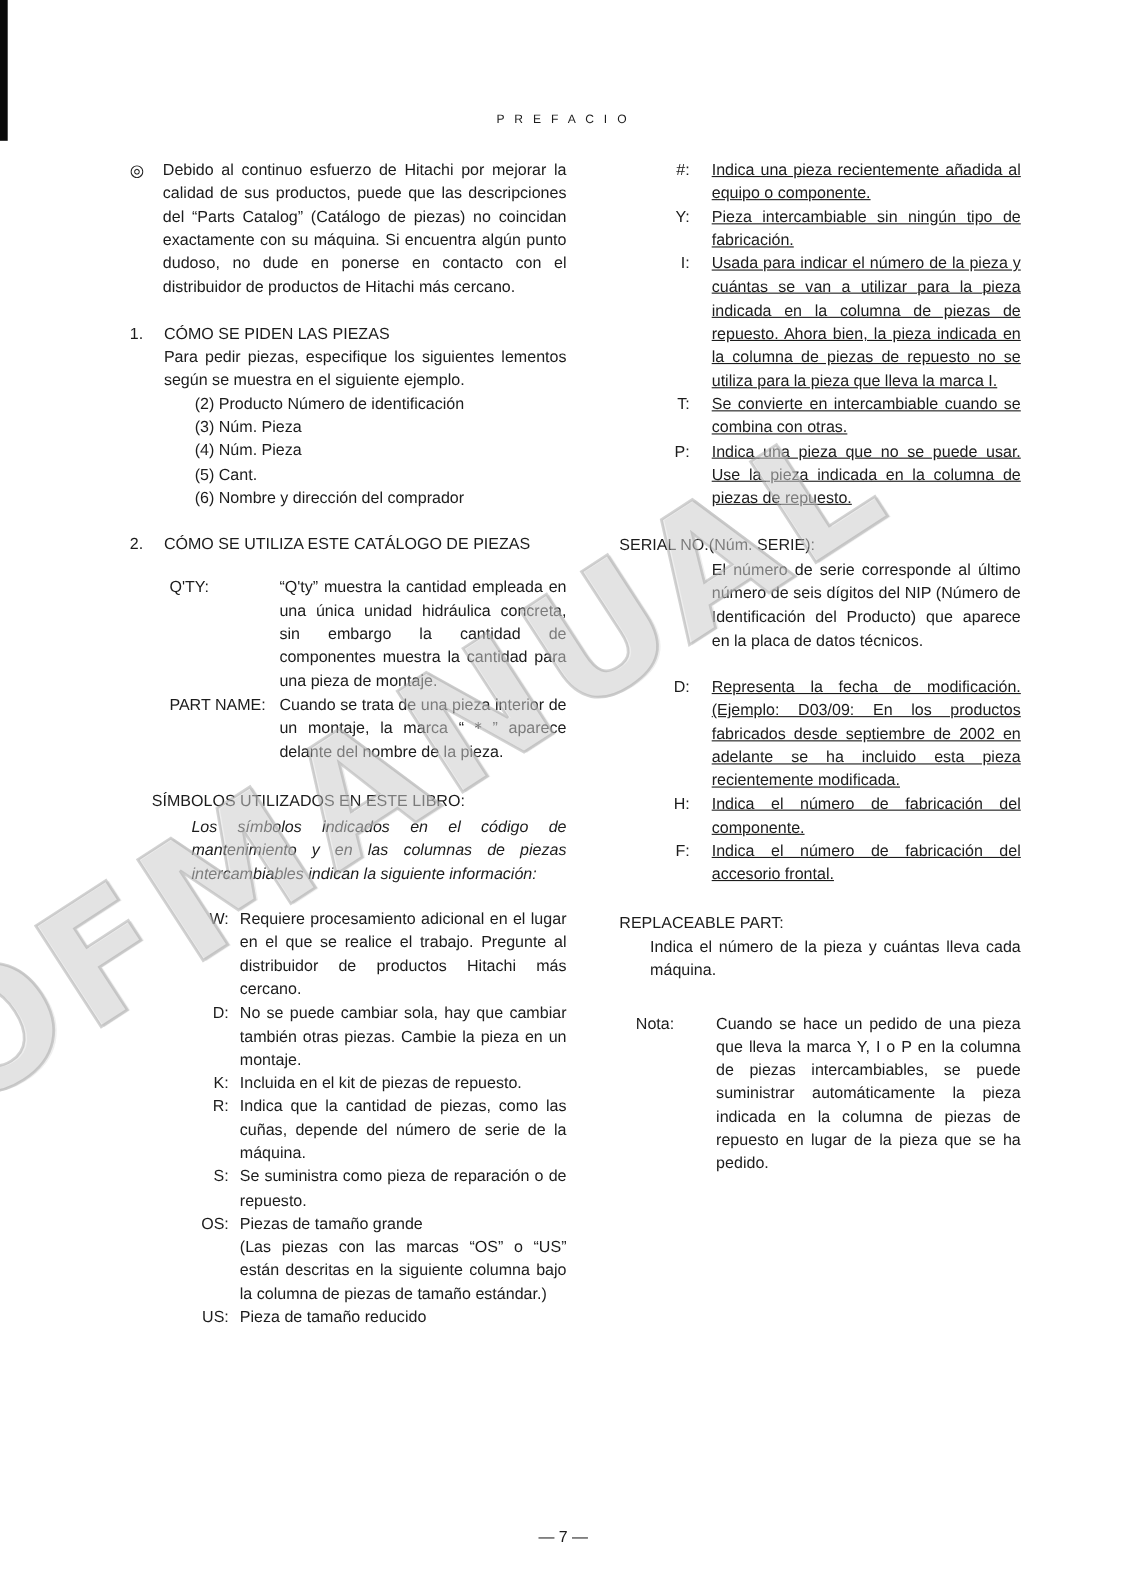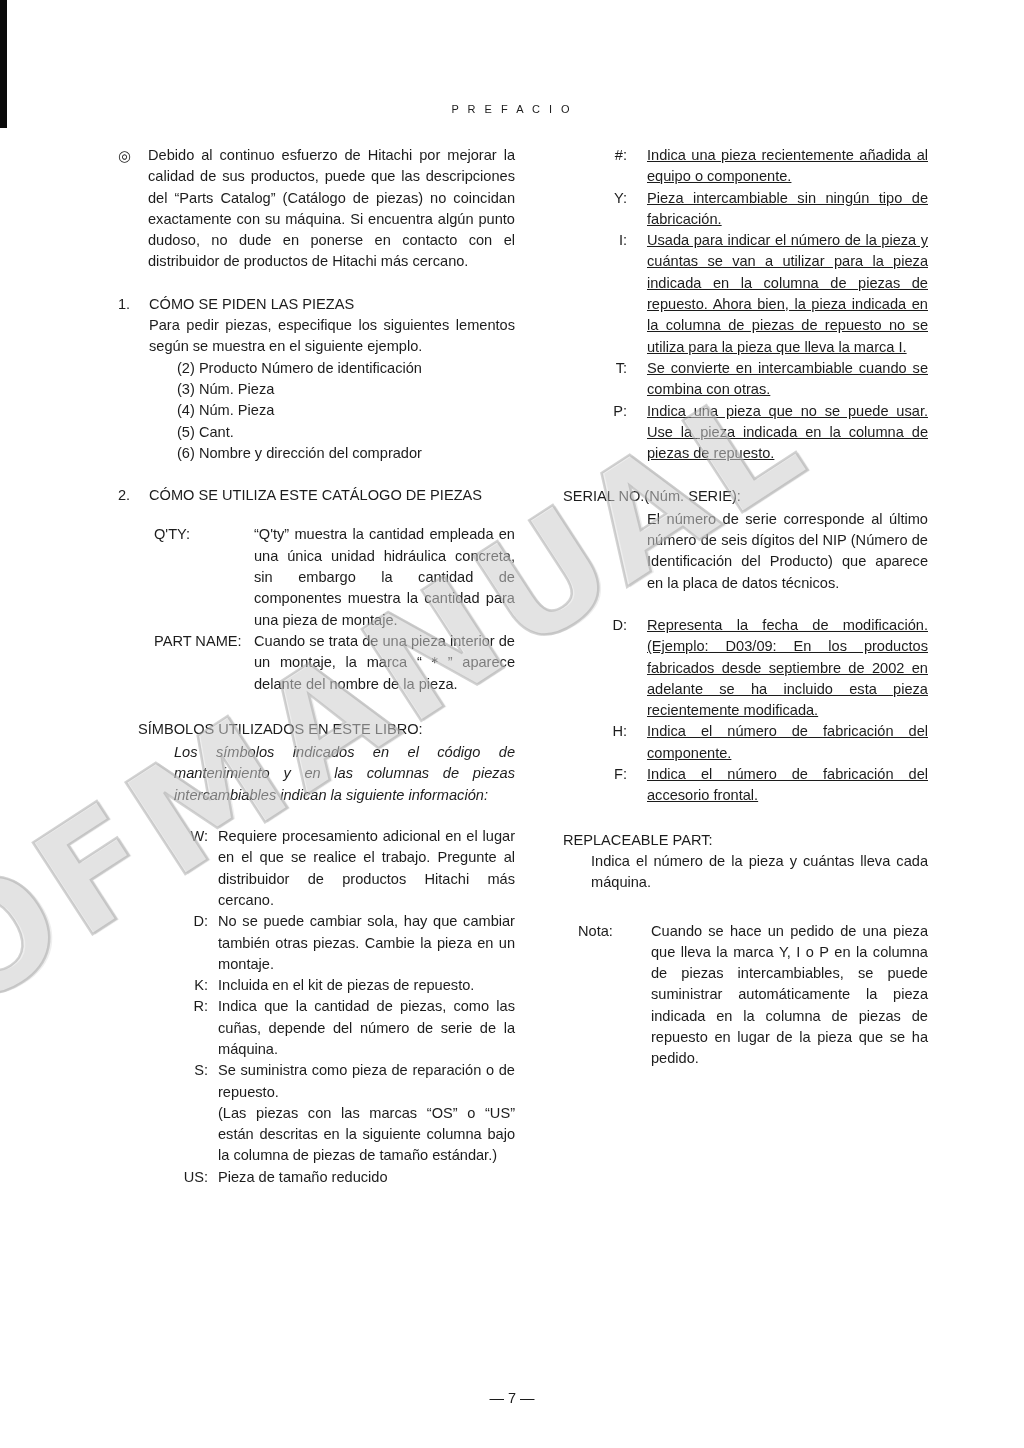--- a/index.html
+++ b/index.html
@@ -177,20 +177,24 @@
           </div>
           <div class="sym-row">
             <span class="code">R:</span>
             <span class="txt">Indica que la cantidad de piezas, como las cuñas, depende del número de serie de la máquina.</span>
           </div>
           <div class="sym-row">
             <span class="code">S:</span>
             <span class="txt">Se suministra como pieza de reparación o de repuesto.</span>
           </div>
           <div class="sym-row">
+            <span class="code">OS:</span>
+            <span class="txt">Piezas de tamaño grande</span>
+          </div>
+          <div class="sym-row">
             <span class="code"></span>
             <span class="txt">(Las piezas con las marcas “OS” o “US” están descritas en la siguiente columna bajo la columna de piezas de tamaño estándar.)</span>
           </div>
           <div class="sym-row">
             <span class="code">US:</span>
             <span class="txt">Pieza de tamaño reducido</span>
           </div>
         </div>
       </div>
 

